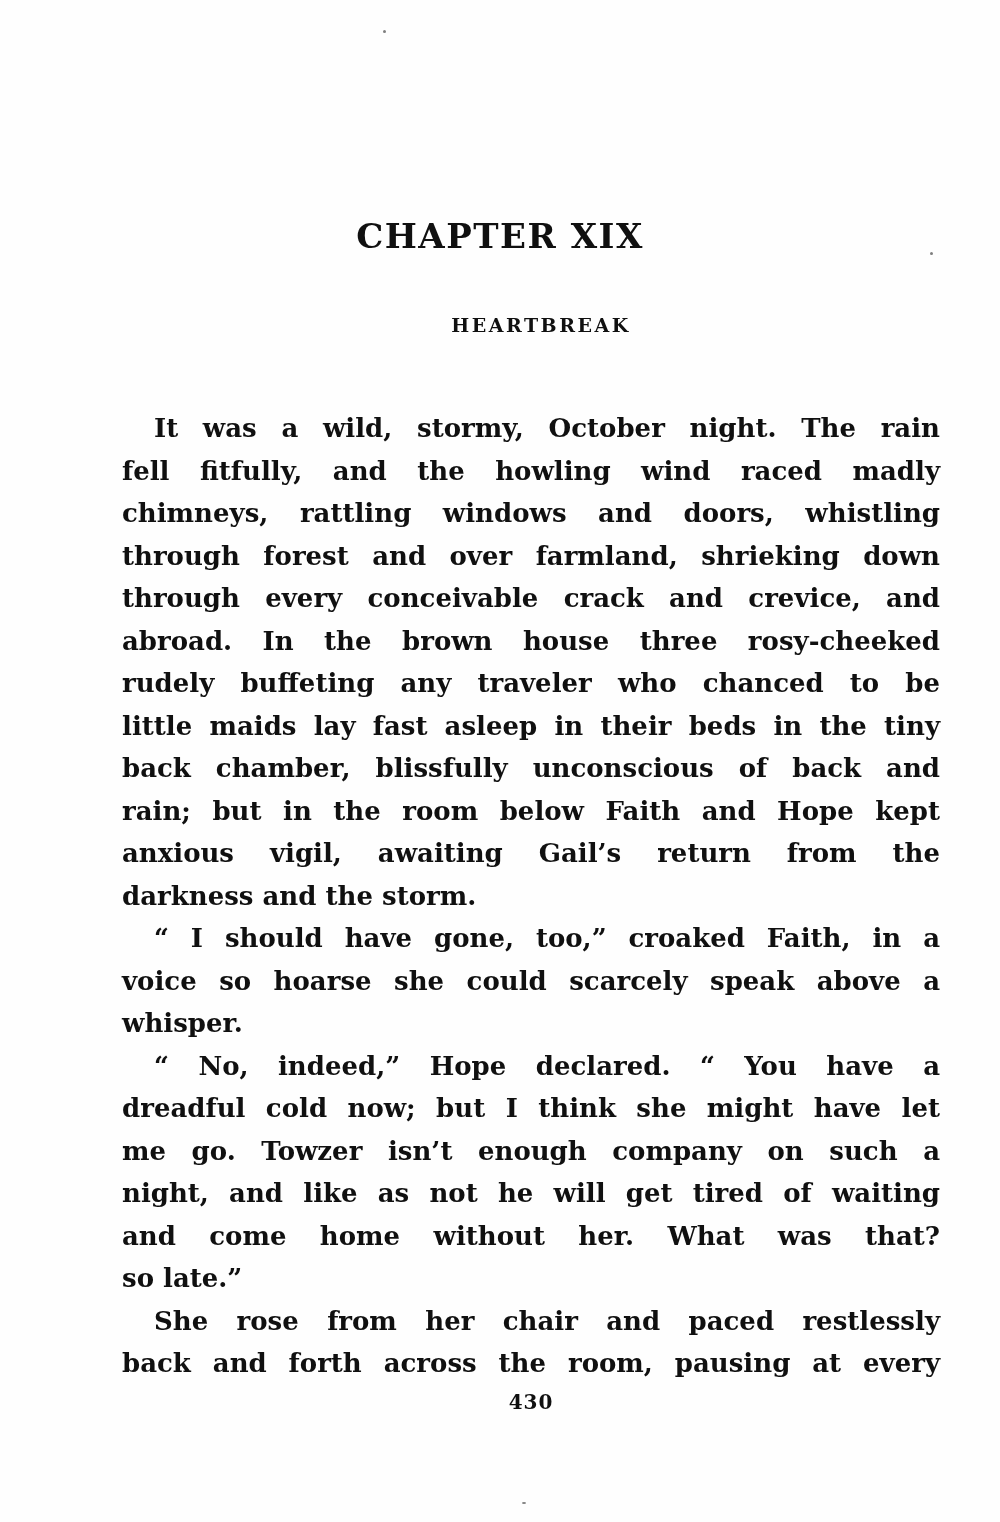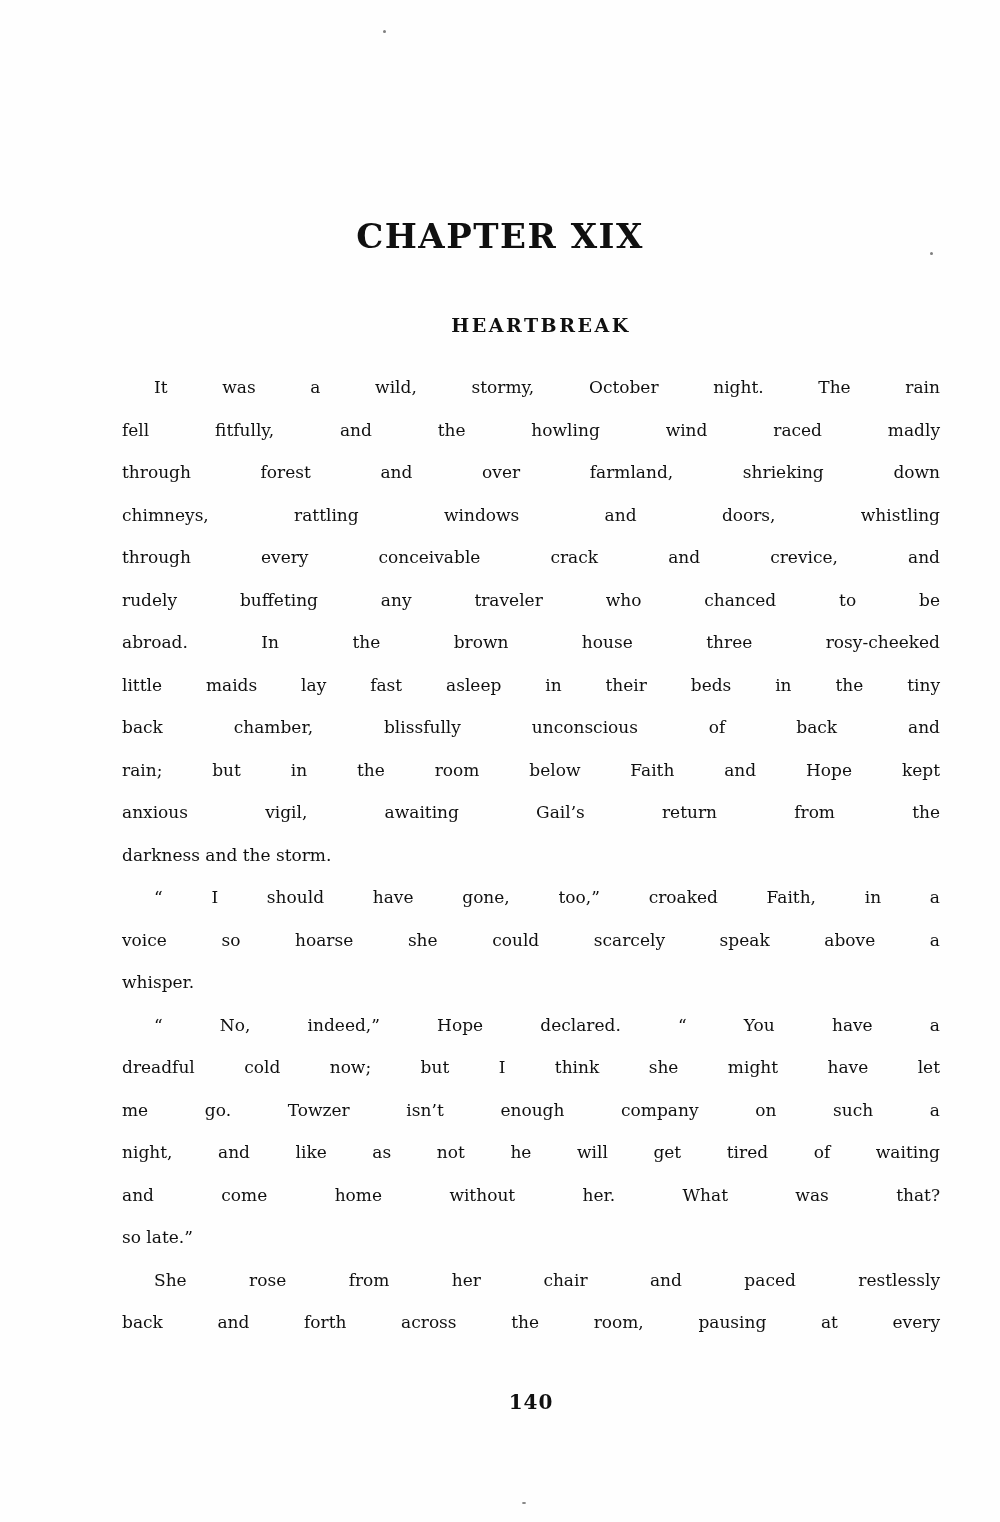--- a/index.html
+++ b/index.html
@@ -32,25 +32,25 @@
     left: 0;
     width: 1000px;
     text-align: center;
     font-size: 19px;
     font-weight: bold;
     letter-spacing: 2.5px;
     padding-left: 41px;
   }
   .body-text {
     position: absolute;
-    top: 366px;
+    top: 407px;
     left: 122px;
     width: 818px;
-    font-size: 17px;
-    font-weight: normal;
+    font-size: 26px;
+    font-weight: bold;
     line-height: 42.5px;
   }
   .line {
     text-align: justify;
     text-align-last: justify;
     white-space: normal;
   }
   .line.indent {
     text-indent: 32px;
   }
@@ -82,39 +82,39 @@
 </style>
 </head>
 <body>
 
 <div class="page">
   <div class="chapter-heading">CHAPTER XIX</div>
   <div class="chapter-subtitle">HEARTBREAK</div>
   <div class="body-text" id="body-text">
       <div class="line indent">It was a wild, stormy, October night.  The rain</div>
       <div class="line">fell fitfully, and the howling wind raced madly</div>
+      <div class="line">chimneys, rattling windows and doors, whistling</div>
       <div class="line">through forest and over farmland, shrieking down</div>
-      <div class="line">chimneys, rattling windows and doors, whistling</div>
       <div class="line">through every conceivable crack and crevice, and</div>
+      <div class="line">abroad.  In the brown house three rosy-cheeked</div>
       <div class="line">rudely buffeting any traveler who chanced to be</div>
-      <div class="line">abroad.  In the brown house three rosy-cheeked</div>
       <div class="line">little maids lay fast asleep in their beds in the tiny</div>
       <div class="line">back chamber, blissfully unconscious of back and</div>
       <div class="line">rain; but in the room below Faith and Hope kept</div>
       <div class="line">anxious vigil, awaiting Gail’s return from the</div>
       <div class="line last">darkness and the storm.</div>
       <div class="line indent">“ I should have gone, too,” croaked Faith, in a</div>
       <div class="line">voice so hoarse she could scarcely speak above a</div>
       <div class="line last">whisper.</div>
       <div class="line indent">“ No, indeed,” Hope declared.  “ You have a</div>
       <div class="line">dreadful cold now; but I think she might have let</div>
       <div class="line">me go.  Towzer isn’t enough company on such a</div>
       <div class="line">night, and like as not he will get tired of waiting</div>
       <div class="line">and come home without her.  What was that?</div>
       <div class="line last">so late.”</div>
       <div class="line indent">She rose from her chair and paced restlessly</div>
       <div class="line">back and forth across the room, pausing at every</div>
     </div>
-  <div class="page-number">140</div>
+  <div class="page-number">430</div>
   <div class="speck s1"></div>
   <div class="speck s2"></div>
   <div class="speck s3"></div>
 </div>
 
 </body></html>

